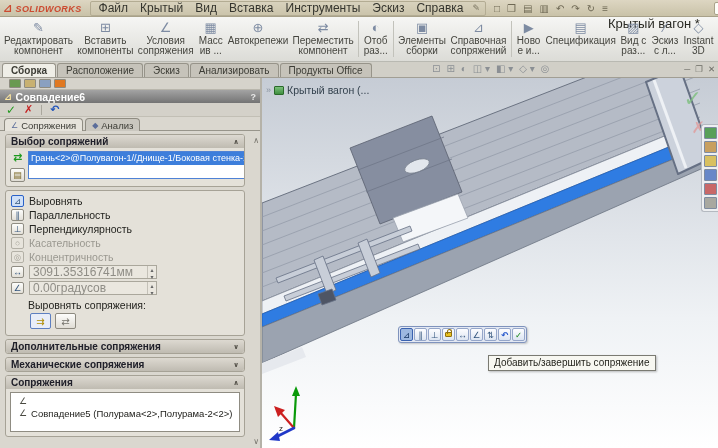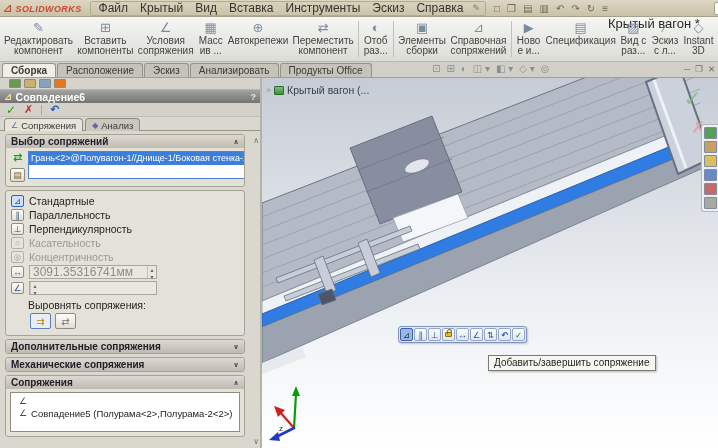--- a/index.html
+++ b/index.html
@@ -284,21 +284,21 @@
             <div class="selline">Грань&lt;2&gt;@Полувагон-1//Днище-1/Боковая стенка-1/Пр</div>
 
           </div>
         </div>
       </div>
 
       <div class="grp">
         <div style="padding:3px 0 2px;">
           <div class="mrow sel">
             <span class="mico">⊿</span>
-            <span class="mlbl">Стандартные</span>
+            <span class="mlbl">Выровнять</span>
           </div>
           <div class="mrow">
             <span class="mico">∥</span>
             <span class="mlbl">Параллельность</span>
           </div>
           <div class="mrow">
             <span class="mico">⊥</span>
             <span class="mlbl">Перпендикулярность</span>
           </div>
           <div class="mrow dis">
@@ -315,20 +315,21 @@
               <span class="vtxt">3091.35316741мм</span>
               <div class="vspin">
                 <span>▴</span>
                 <span>▾</span>
               </div>
             </div>
           </div>
           <div class="vrow">
             <span class="mico">∠</span>
             <div class="vfield">
+              <span class="vtxt">0.00градусов</span>
               <div class="vspin">
                 <span>▴</span>
                 <span>▾</span>
               </div>
             </div>
           </div>
           <div class="alignlbl">Выровнять сопряжения:</div>
           <div class="alignbtns">
             <span class="abtn a1">⇉</span>
             <span class="abtn a2">⇄</span>

